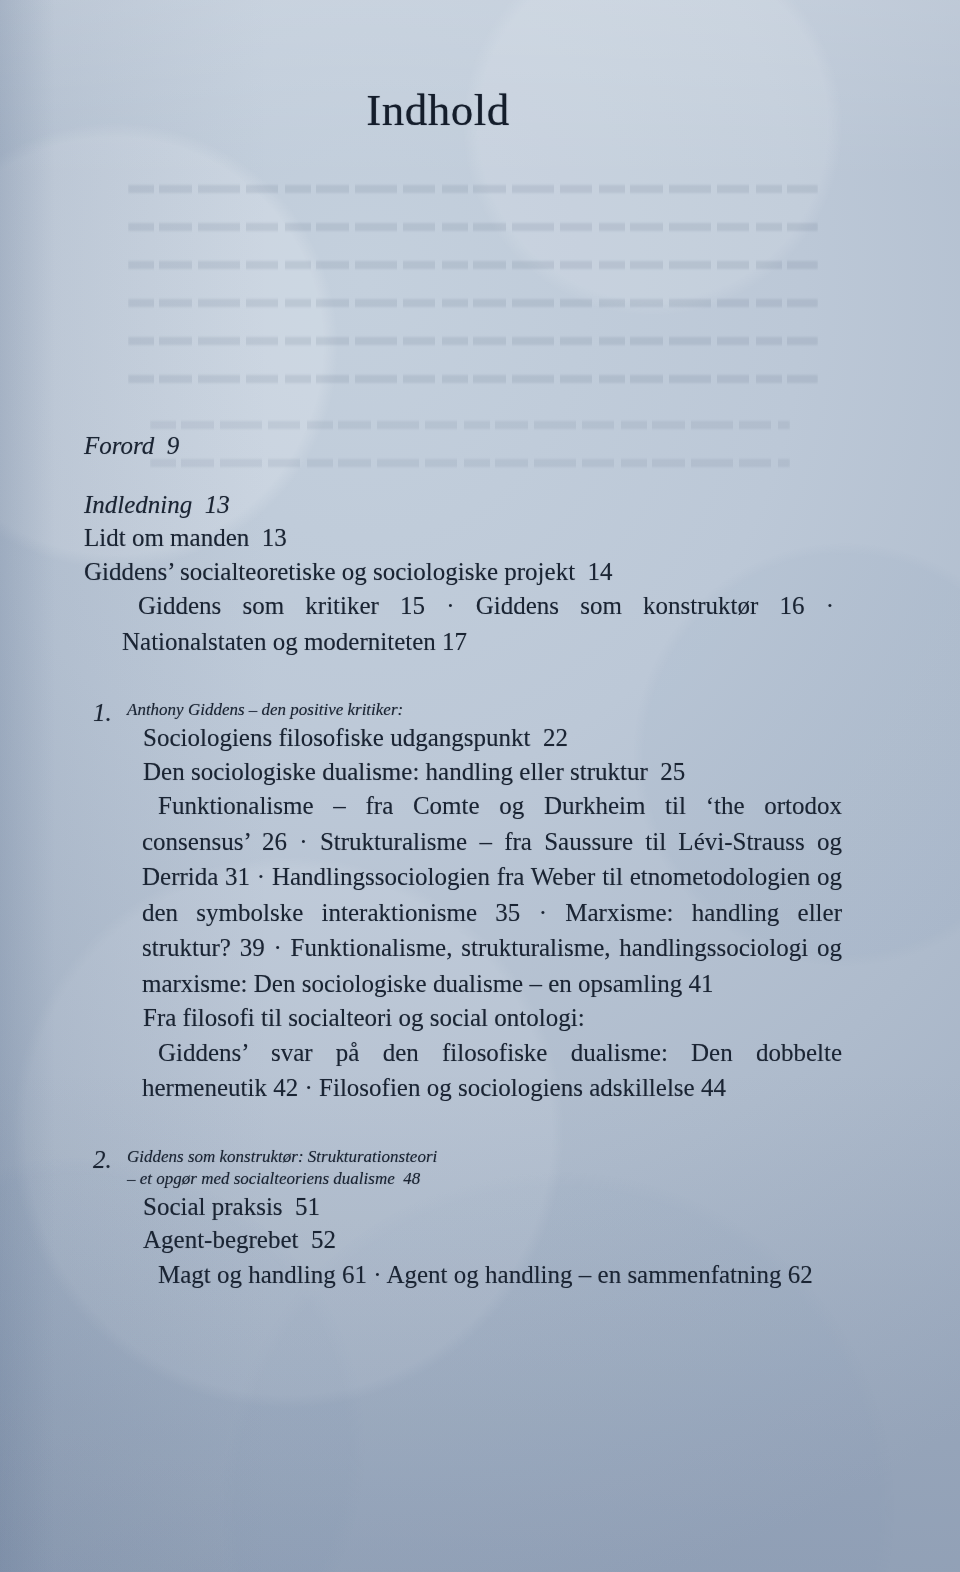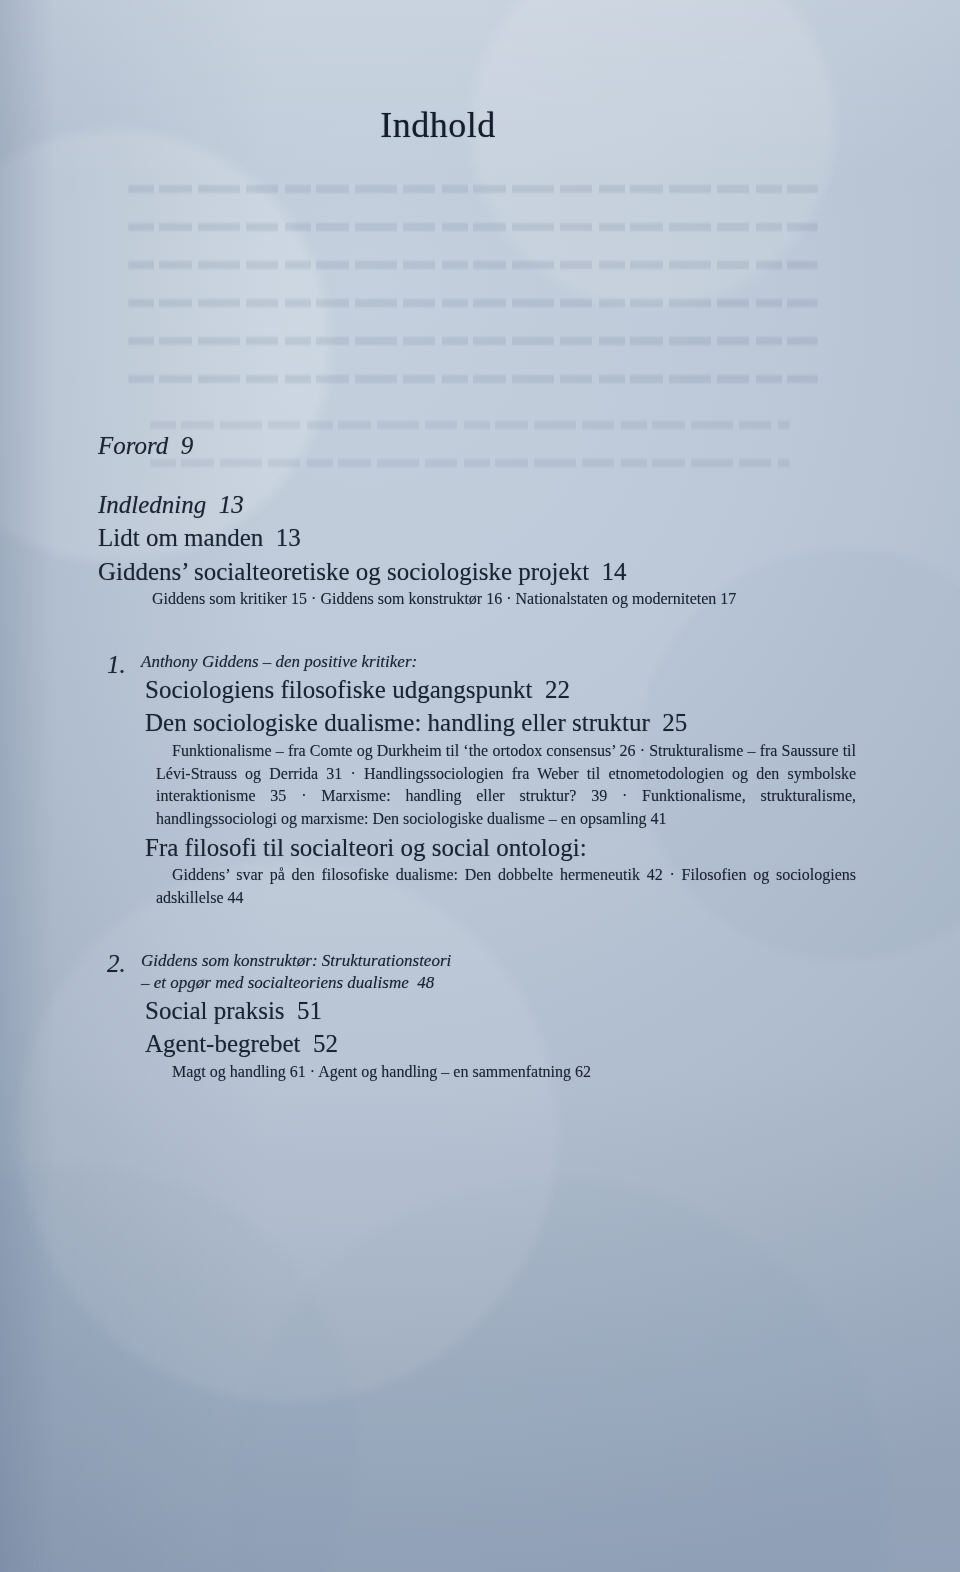--- a/index.html
+++ b/index.html
@@ -100,33 +100,33 @@
 
   
   .content {
     position: absolute;
     inset: 0;
     z-index: 3;
   }
 
   .doc-title {
     position: absolute;
-    top: 104px;
+    top: 84px;
     left: 0;
     width: 876px;
     text-align: center;
-    font-size: 36px;
+    font-size: 45px;
     letter-spacing: .5px;
     color: #141d2b;
     text-shadow: 0 0 1.1px rgba(20,29,43,.55);
   }
 
   .toc {
     position: absolute;
-    left: 98px;
+    left: 84px;
     top: 430px;
     width: 790px;
   }
 
   
   .group { margin-bottom: 26px; }
 
   
   .lvl1 {
     font-size: 25px;
@@ -140,21 +140,21 @@
   .lvl2 {
     font-size: 25px;
     line-height: 1.34;
     white-space: pre;
     text-shadow: 0 0 .9px rgba(20,29,43,.40);
   }
   .lvl2.tracked { letter-spacing: .6px; }
 
   
   .sub {
-    font-size: 16px;
+    font-size: 25px;
     line-height: 1.42;
     margin-left: 38px;
     text-indent: 16px;
     text-align: justify;
     text-justify: inter-word;
     width: 712px;
     text-shadow: 0 0 .8px rgba(20,29,43,.35);
   }
   .sub.nojust { text-align: left; font-family: Liberation Serif, serif; }
 
@@ -172,21 +172,21 @@
     font-style: italic;
     text-shadow: 0 0 .9px rgba(20,29,43,.45);
   }
   .chapter-title {
     font-size: 17px;
     font-style: italic;
     line-height: 1.30;
     white-space: pre;
     text-shadow: 0 0 .9px rgba(20,29,43,.45);
   }
-  .chapter .lvl2 { margin-left: 4px; }
+  .chapter .lvl2 { margin-left: 16px; }
   .chapter .sub  { margin-left: 15px; width: 700px; }
 </style>
 </head>
 <body>
 
 <div class="page">
 
   <div class="grain"></div>
   <div class="ghost"></div>
   <div class="ghost g2"></div>

